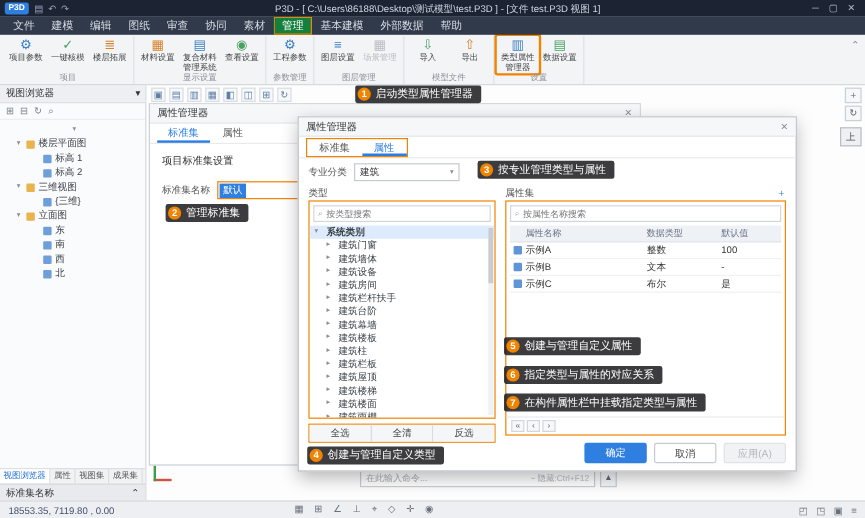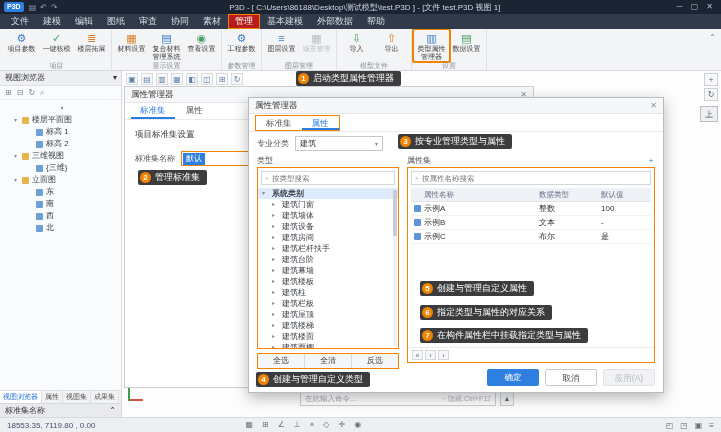--- a/index.html
+++ b/index.html
@@ -11,21 +11,21 @@
   .logo{background:#2f7fe0;color:#fff;font-size:7px;font-weight:bold;padding:0 3px;border-radius:2px;line-height:10px;height:10px;}
   .qat{display:flex;gap:4px;}
   .qat span{color:#93a2ba;font-size:8px;}
   .tb-title{flex:1;text-align:center;white-space:nowrap;overflow:hidden;font-size:8px;color:#cfd6e2;}
   .winctl{display:flex;}
   .winctl span{width:15px;text-align:center;font-size:8px;line-height:14px;color:#aeb8c6;}
   
   .menubar{position:absolute;top:14px;left:0;width:100%;height:15px;background:#303a4a;display:flex;
            align-items:stretch;padding-left:4px;box-sizing:border-box;z-index:90;}
   .mtab{font-size:9px;line-height:15px;padding:0 7px;color:#d8dde6;white-space:nowrap;}
-  .mtab.active{background:#b91c1c;box-shadow:inset 0 0 0 1px #f08300;color:#fff;}
+  .mtab.active{background:#15803d;box-shadow:inset 0 0 0 1px #f08300;color:#fff;}
   
   .ribbon{position:absolute;top:29px;left:0;width:100%;height:42px;background:#f3f4f6;
           border-bottom:1px solid #d7d9dd;box-sizing:border-box;display:flex;padding:1px 2px 0;z-index:80;}
   .rgroup{display:flex;flex-direction:column;justify-content:space-between;border-right:1px solid #e0e2e6;padding:0 2px;}
   .rrow{display:flex;}
   .rbtn{width:35px;display:flex;flex-direction:column;align-items:center;padding-top:2px;}
   .ricon{font-size:11px;line-height:12px;color:#3d7fc4;}
   .ricon.c-green{color:#4a9f62;}.ricon.c-orange{color:#d9822b;}.ricon.c-gray{color:#9aa0a8;}
   .rlabel{font-size:7px;line-height:8px;color:#444;text-align:center;margin-top:1px;max-width:34px;}
   .rname{font-size:7px;color:#8b9099;text-align:center;line-height:9px;height:9px;}
@@ -75,21 +75,21 @@
           box-shadow:0 5px 14px rgba(0,0,0,.28);z-index:20;box-sizing:border-box;}
   .d-tabs{height:17px;border-bottom:1px solid #e8eaed;display:flex;align-items:flex-end;padding-left:6px;}
   .d-tabwrap{display:flex;border:1px solid #f08300;}
   .dtab{font-size:8.5px;line-height:14px;padding:0 10px;color:#555;}
   .dtab.active{color:#2a7de1;box-shadow:inset 0 -2px 0 #2a7de1;}
   .d-cat{display:flex;align-items:center;gap:6px;padding:4px 8px 2px;font-size:8px;color:#555;}
   .d-select{width:88px;height:15px;border:1px solid #c6cad0;display:flex;align-items:center;justify-content:space-between;
             padding:0 4px;font-size:8px;color:#333;background:#fff;box-sizing:border-box;}
   .d-select .chev{font-size:6px;color:#8a9099;}
   .d-cols{display:flex;gap:8px;padding:0 8px;margin-top:2px;}
-  .col-type{width:142px;flex:none;}
+  .col-type{width:156px;flex:none;}
   .col-prop{flex:1;min-width:0;}
   .col-label{font-size:8px;color:#555;height:11px;line-height:11px;margin-bottom:1px;display:flex;justify-content:space-between;}
   .col-label .plus{color:#2a7de1;font-size:8px;}
   .typebox{border:1.5px solid #f08300;height:182px;box-sizing:border-box;position:relative;overflow:hidden;background:#fff;}
   .searchrow{margin:3px;height:14px;border:1px solid #d3d6db;display:flex;align-items:center;padding:0 3px;gap:3px;box-sizing:border-box;}
   .searchrow input{border:0;outline:0;flex:1;font-size:7.5px;color:#333;min-width:0;background:transparent;padding:0;
                    font-family:"Liberation Sans","DejaVu Sans",sans-serif;}
   .searchrow .mag{font-size:7px;color:#9aa0a8;flex:none;}
   .typelist{font-size:8px;color:#3b4148;}
   .ti{height:11px;line-height:11px;display:flex;align-items:center;gap:3px;padding-left:6px;white-space:nowrap;overflow:hidden;}

